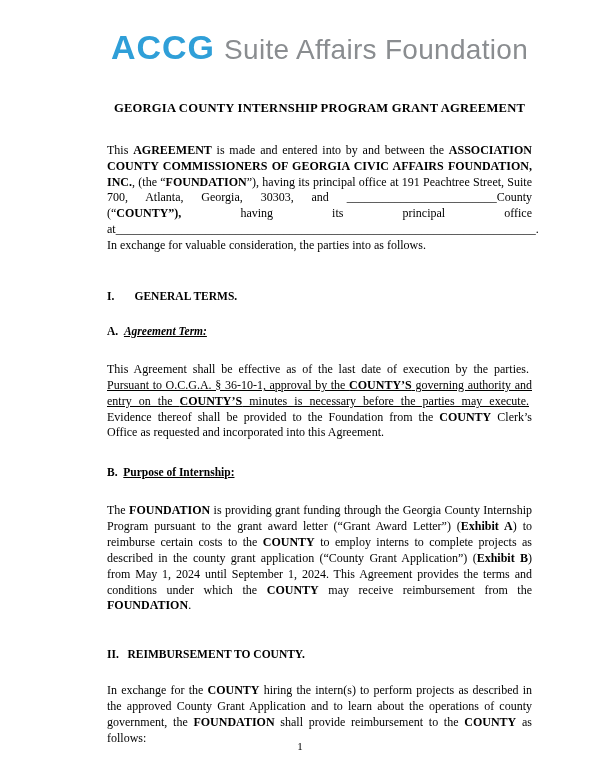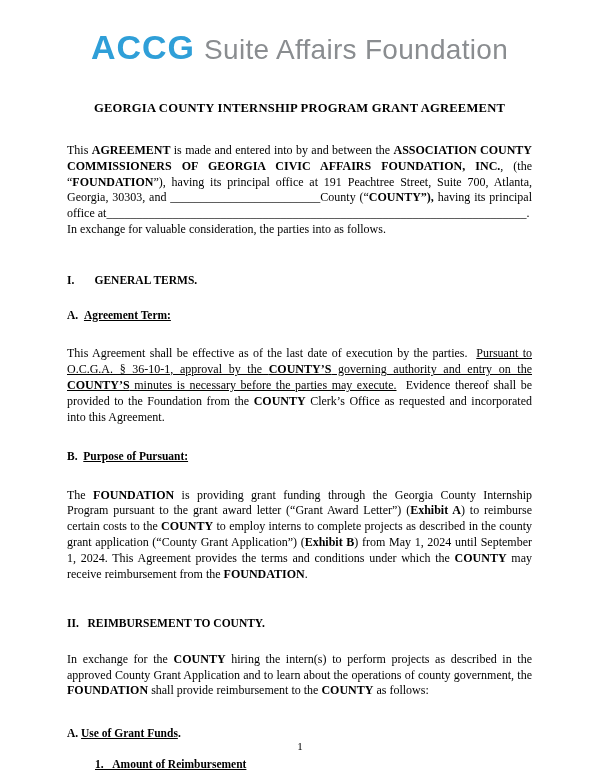--- a/index.html
+++ b/index.html
@@ -6,21 +6,21 @@
   html, body { background: #ffffff; }
   body {
     width: 600px; height: 776px;
     font-family: "Liberation Serif", serif;
     color: #000;
   }
   .page {
     position: relative;
     width: 600px; height: 776px;
     background: #fff;
-    padding: 26px 68px 0 67px;
+    padding: 26px 68px 0 107px;
     overflow: hidden;
   }
   .logo-row {
     display: flex;
     justify-content: center;
     align-items: baseline;
     gap: 9px;
     margin-top: 2px;
   }
   .logo-accg {
@@ -81,24 +81,24 @@
     <span class="logo-sub">Suite Affairs Foundation</span>
   </div>
 
   <h1 class="doc-title">GEORGIA COUNTY INTERNSHIP PROGRAM GRANT AGREEMENT</h1>
 
   <p class="para intro"><span>This </span><span style="font-weight: bold;">AGREEMENT</span><span> is made and entered into by and between the </span><span style="font-weight: bold;">ASSOCIATION COUNTY COMMISSIONERS OF GEORGIA CIVIC AFFAIRS FOUNDATION, INC.</span><span>, (the “</span><span style="font-weight: bold;">FOUNDATION</span><span>”), having its principal office at 191 Peachtree Street, Suite 700, Atlanta, Georgia, 30303, and </span><span>_________________________</span><span>County (“</span><span style="font-weight: bold;">COUNTY</span><span style="font-weight: bold;">”),</span><span> having its principal office at</span><span>______________________________________________________________________</span><span>.</span></p>
   <p class="para"><span>In exchange for valuable consideration, the parties into as follows.</span></p>
 
   <p class="heading s1"><span style="font-weight: bold;">I.&nbsp;&nbsp;&nbsp;&nbsp;&nbsp;&nbsp;&nbsp;GENERAL TERMS.</span></p>
 
-  <p class="heading h-sub"><span style="font-weight: bold;">A.&nbsp;&nbsp;</span><span style="font-weight: bold; text-decoration: underline;">Agreement Term:</span></p>
+  <p class="heading h-sub"><span style="font-weight: bold;">A.&nbsp;&nbsp;</span><span style="font-weight: bold; text-decoration: underline; font-style: italic;">Agreement Term:</span></p>
   <p class="para body-para"><span>This Agreement shall be effective as of the last date of execution by the parties.&nbsp; </span><span style="text-decoration: underline;">Pursuant to O.C.G.A. § 36-10-1, approval by the </span><span style="font-weight: bold; text-decoration: underline;">COUNTY’S</span><span style="text-decoration: underline;"> governing authority and entry on the </span><span style="font-weight: bold; text-decoration: underline;">COUNTY’S</span><span style="text-decoration: underline;"> minutes is necessary before the parties may execute.</span><span>&nbsp; Evidence thereof shall be provided to the Foundation from the </span><span style="font-weight: bold;">COUNTY</span><span> Clerk’s Office as requested and incorporated into this Agreement.</span></p>
 
-  <p class="heading h-sub-b"><span style="font-weight: bold;">B.&nbsp;&nbsp;</span><span style="font-weight: bold; text-decoration: underline;">Purpose of Pursuant:</span></p>
+  <p class="heading h-sub-b"><span style="font-weight: bold;">B.&nbsp;&nbsp;</span><span style="font-weight: bold; text-decoration: underline;">Purpose of Internship:</span></p>
   <p class="para body-para"><span>The </span><span style="font-weight: bold;">FOUNDATION</span><span> is providing grant funding through the Georgia County Internship Program pursuant to the grant award letter (“Grant Award Letter”) (</span><span style="font-weight: bold;">Exhibit A</span><span>) to reimburse certain costs to the </span><span style="font-weight: bold;">COUNTY</span><span> to employ interns to complete projects as described in the county grant application (“County Grant Application”) (</span><span style="font-weight: bold;">Exhibit B</span><span>) from May 1, 2024 until September 1, 2024. This Agreement provides the terms and conditions under which the </span><span style="font-weight: bold;">COUNTY</span><span> may receive reimbursement from the </span><span style="font-weight: bold;">FOUNDATION</span><span>.</span></p>
 
   <p class="heading s2"><span style="font-weight: bold;">II.&nbsp;&nbsp;&nbsp;REIMBURSEMENT TO COUNTY.</span></p>
   <p class="para reimb"><span>In exchange for the </span><span style="font-weight: bold;">COUNTY</span><span> hiring the intern(s) to perform projects as described in the approved County Grant Application and to learn about the operations of county government, the </span><span style="font-weight: bold;">FOUNDATION</span><span> shall provide reimbursement to the </span><span style="font-weight: bold;">COUNTY</span><span> as follows:</span></p>
 
   <p class="heading use"><span style="font-weight: bold;">A. </span><span style="font-weight: bold; text-decoration: underline;">Use of Grant Funds</span><span style="font-weight: bold;">.</span></p>
   <p class="heading amount"><span style="font-weight: bold;">1.&nbsp;&nbsp;&nbsp;Amount of Reimbursement</span></p>
 
   <div class="page-number">1</div>
 

